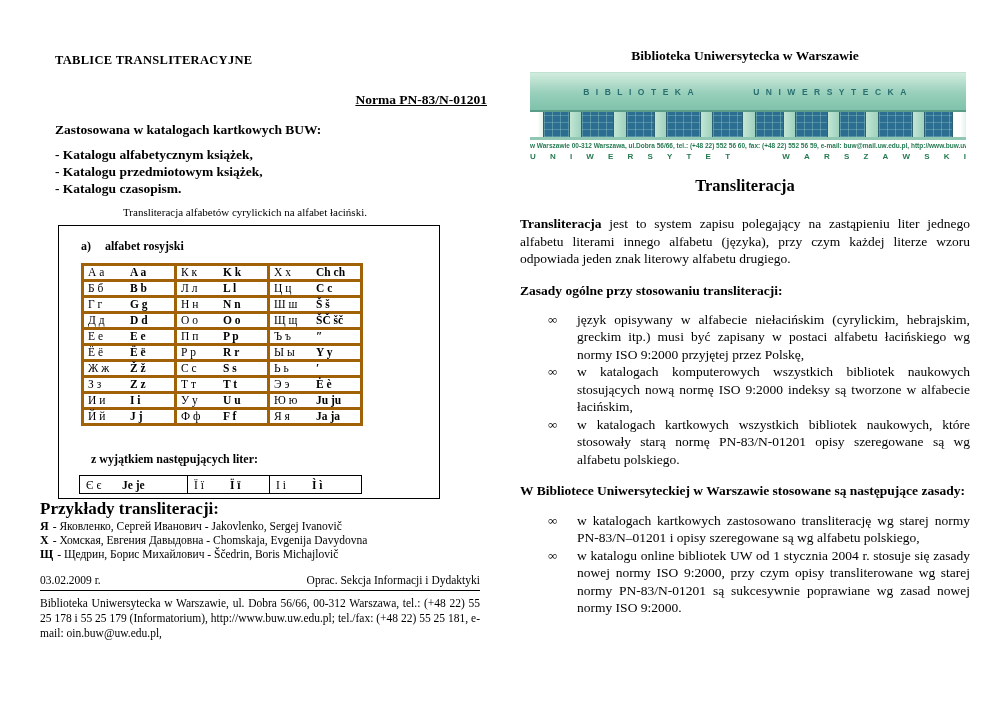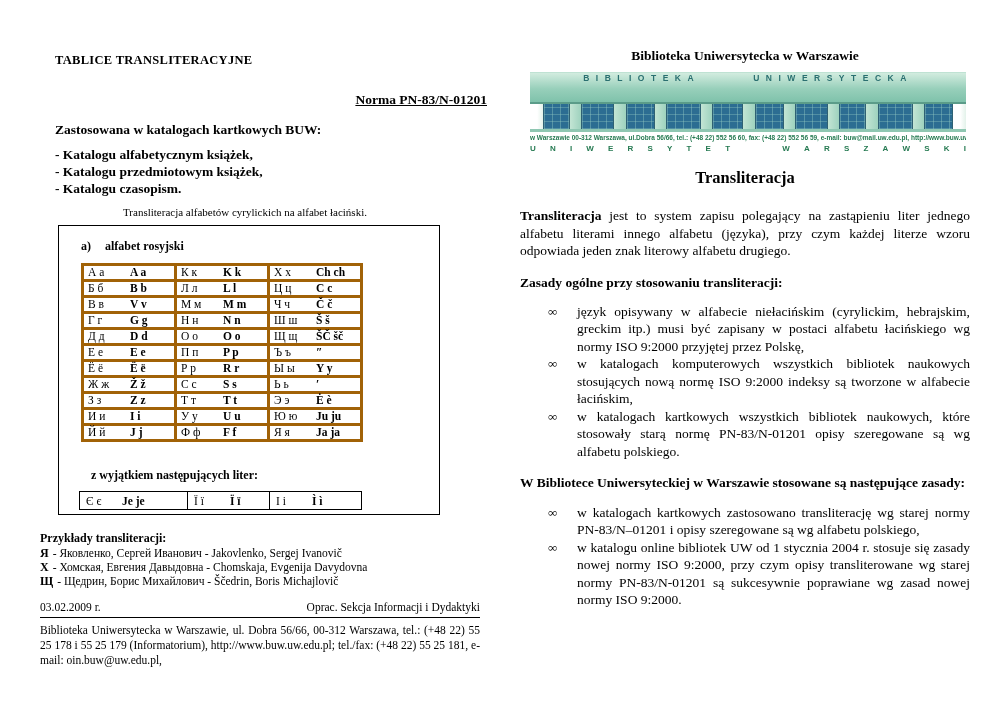--- a/index.html
+++ b/index.html
@@ -29,36 +29,36 @@
   .pair .cyr { width:42px; flex:none; }
   .pair .lat { font-weight:bold; }
   .sec-b { margin-top:26px; font-size:12px; font-weight:bold; line-height:15px; }
   .sec-b .l2 { margin-left:16px; }
   .ukr-table { border-collapse:collapse; margin-top:8px; margin-left:4px; }
   .ukr-table td { border:1px solid #000; font-size:11.5px; padding:0 4px 0 6px; height:18px; }
   .ukr-table td:nth-child(1) { width:108px;margin-left:20px; }
   .ukr-table td:nth-child(2) { width:82px; }
   .ukr-table td:nth-child(3) { width:92px; }
   .ukr-table .cyr { width:36px; }
-  .lp-ex-title { font-size:12px; font-weight:bold; margin-top:16px; }
+  .lp-ex-title { font-size:17px; font-weight:bold; }
   .ex-line { font-size:11.5px; line-height:14px; }
   .ex-line b { margin-right:4px; font-size:12px; }
   .lp-dateline { display:flex; justify-content:space-between; font-size:11.5px;
                  margin-top:13px; padding-bottom:4px; border-bottom:1.5px solid #000;
                  width:440px; }
   .lp-footer { font-size:11.5px; line-height:15px; text-align:justify; margin-top:5px;
                width:440px; }
 
   
   .rp-header { text-align:center; font-weight:bold; font-size:13.5px; margin-top:48px; }
   .banner { width:436px; margin-left:10px; margin-top:8px; }
-  .architrave { height:32px;
+  .architrave { height:40px;
       background:linear-gradient(#d2ecdf, #97cfba 55%, #7fc2ab);
       border-top:1px solid #bfe2d3; border-bottom:2px solid #5b9c89;
-      display:flex; align-items:flex-start; justify-content:space-evenly;
+      display:flex; align-items:center; justify-content:space-evenly;
       color:#2a6f70; font-weight:bold; font-size:8.5px;
       font-family:"Liberation Sans", sans-serif; }
   .architrave span { letter-spacing:6.5px; }
   .windows { height:28px; display:flex; align-items:stretch; border-bottom:3px solid #8fc7b2; }
   .colcap { width:13px; flex:none; background:linear-gradient(90deg,#ffffff 55%,#e3f2ea); }
   .panel-dark { background:
       repeating-linear-gradient(90deg, rgba(150,205,195,.40) 0 1px, transparent 1px 8px),
       repeating-linear-gradient(0deg,  rgba(150,205,195,.35) 0 1px, transparent 1px 7px),
       #2c6d92;
       border-left:1px solid #2f6173; border-right:1px solid #2f6173; }
@@ -140,40 +140,20 @@
             <td>
               <span class="pair">
                 <span class="cyr">Ц ц</span>
                 <span class="lat">C c</span>
               </span>
             </td>
           </tr>
           <tr>
             <td>
               <span class="pair">
-                <span class="cyr">В в</span>
-                <span class="lat">V v</span>
-              </span>
-            </td>
-            <td>
-              <span class="pair">
-                <span class="cyr">М м</span>
-                <span class="lat">M m</span>
-              </span>
-            </td>
-            <td>
-              <span class="pair">
-                <span class="cyr">Ч ч</span>
-                <span class="lat">Č č</span>
-              </span>
-            </td>
-          </tr>
-          <tr>
-            <td>
-              <span class="pair">
                 <span class="cyr">Г г</span>
                 <span class="lat">G g</span>
               </span>
             </td>
             <td>
               <span class="pair">
                 <span class="cyr">Н н</span>
                 <span class="lat">N n</span>
               </span>
             </td>

